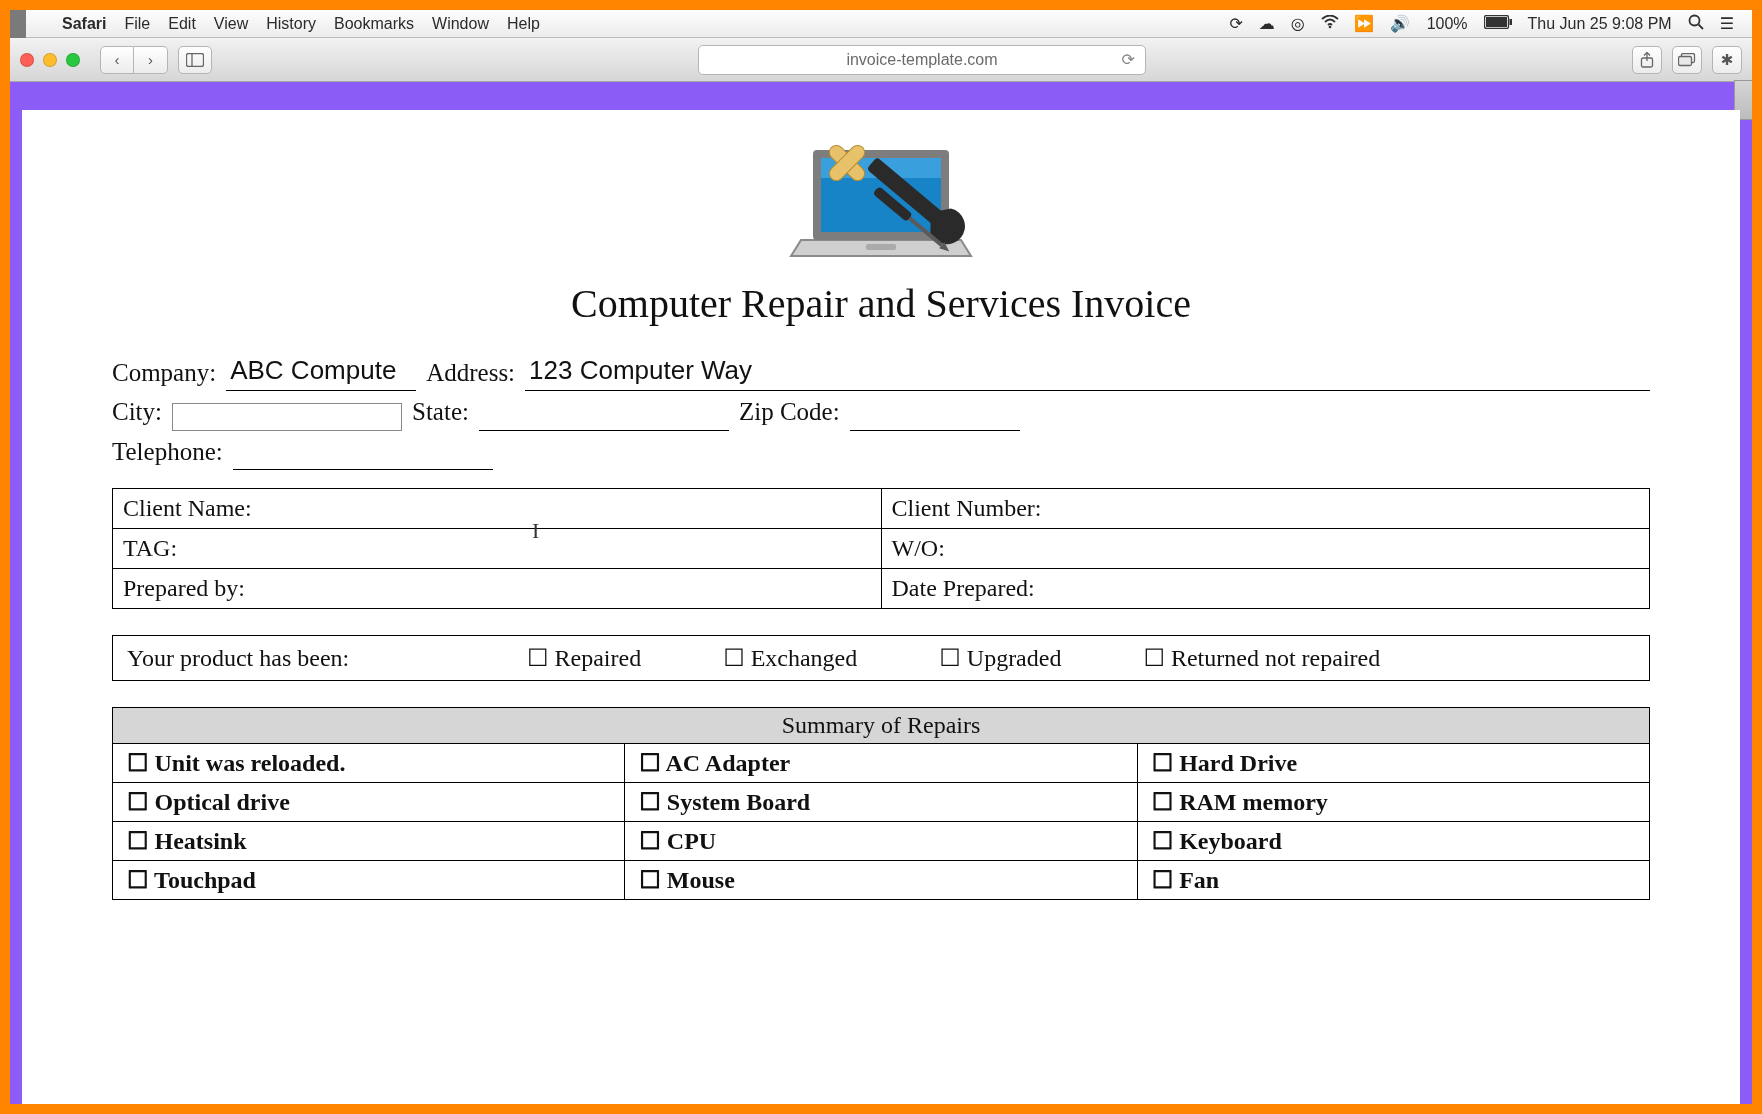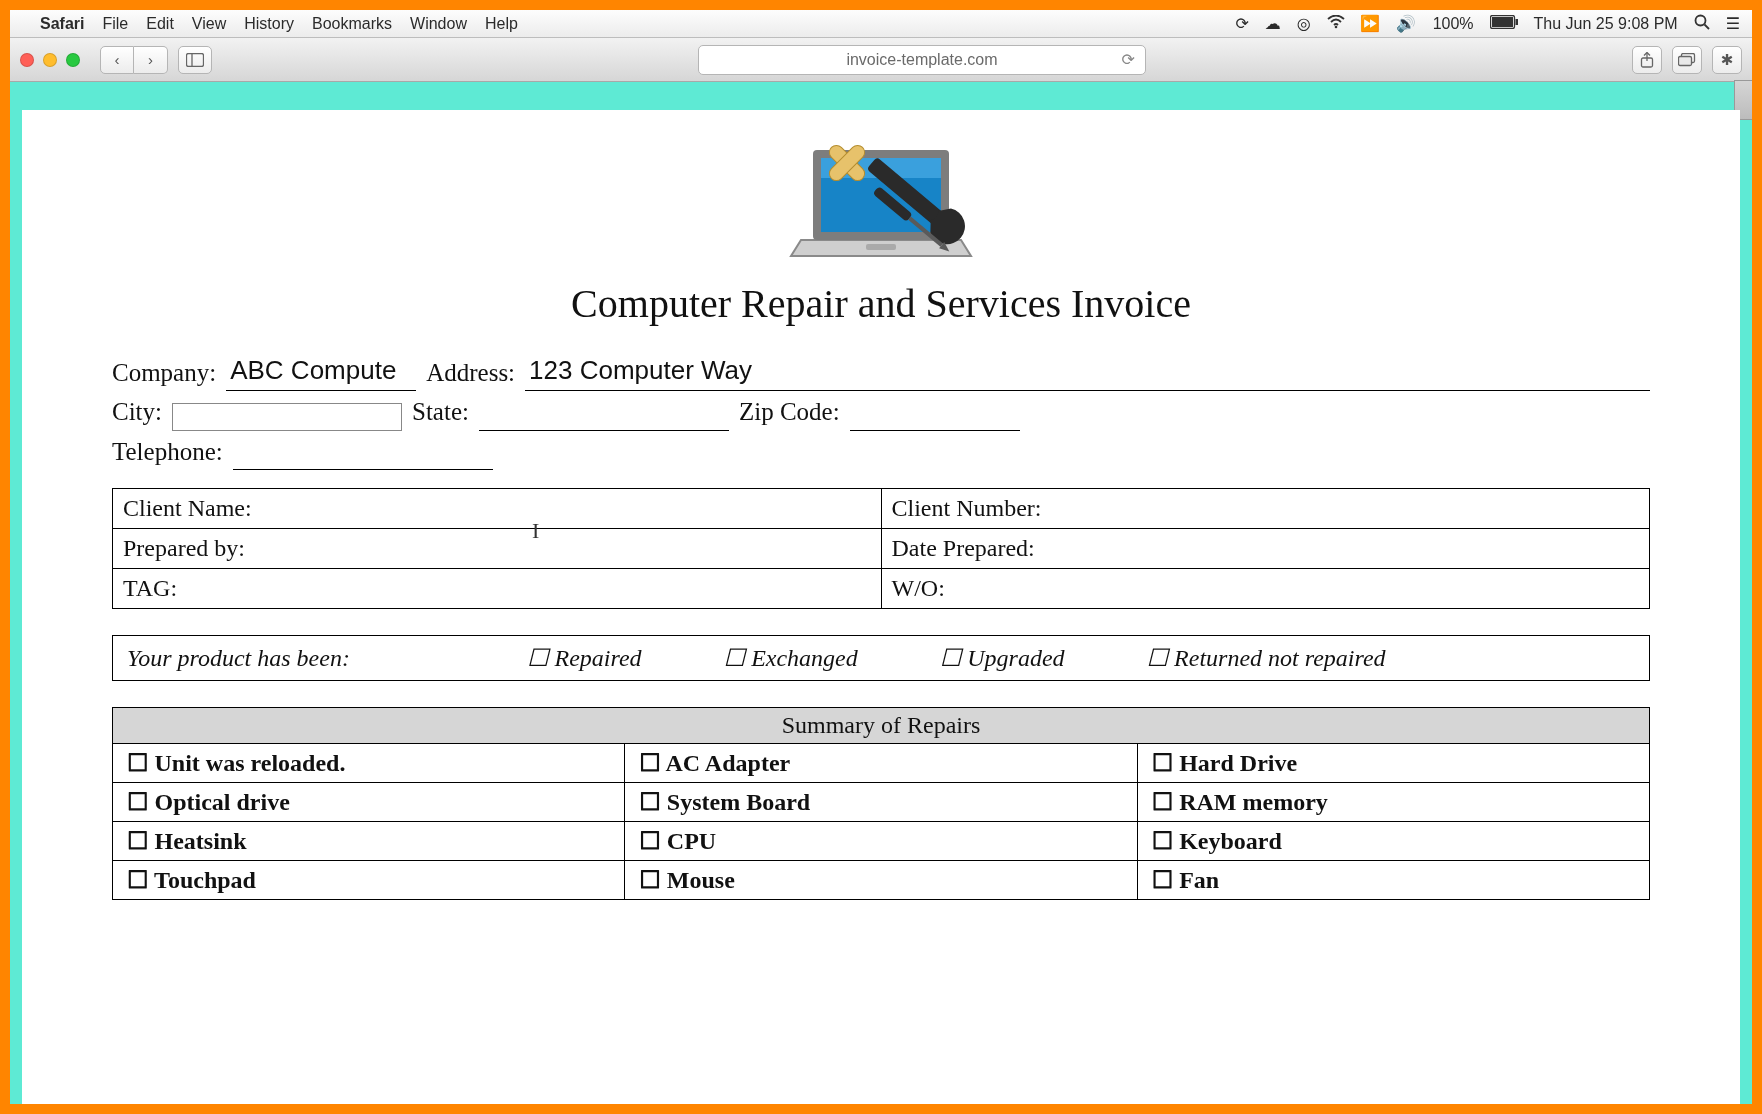--- a/index.html
+++ b/index.html
@@ -20,22 +20,23 @@
   }
   
   .mac-menubar {
     height: 28px;
     background: linear-gradient(#fdfdfd, #ececec);
     border-bottom: 1px solid #bdbdbd;
     display: flex;
     align-items: center;
     font-size: 16px;
     color: #2b2b2b;
-    padding: 0 12px;
+    padding: 0 18px;
     gap: 18px;
+    margin-left: 16px;
   }
   .mac-menubar .left { display:flex; align-items:center; gap:18px; }
   .mac-menubar .right { margin-left:auto; display:flex; align-items:center; gap:16px; }
   .mac-menubar .appname { font-weight: 700; }
   .apple-logo { font-size: 17px; }
   .menubar-icon { font-size: 16px; }
   
   .safari-toolbar {
     height: 44px;
     background: linear-gradient(#f2f2f2, #d6d6d6);
@@ -69,21 +70,21 @@
     font-size: 16px; color:#6a6a6a;
     position: relative;
     margin: 0 20px;
     max-width: 680px;
   }
   .urlbar .reload { position:absolute; right:10px; color:#888;}
   .spacer{ flex:1;}
   
   .page-outer{
     flex:1;
-    background:#5eead4;
+    background:#8b5cf6;
     padding: 28px 0 0 0;
     overflow:hidden;
   }
   .page{
     background:#fff;
     margin: 0 12px;
     height: 100%;
     padding: 18px 90px 0 90px;
     font-family: "Times New Roman", Times, serif;
     color:#111;
@@ -139,21 +140,20 @@
     padding: 6px 10px;
     width:50%;
   }
   .status-row{
     border:1.5px solid #000;
     margin-top: 26px;
     padding: 8px 14px;
     font-size: 24px;
     display:flex;
     align-items:center;
-    font-style:italic;
   }
   .status-row .lead{ width: 400px;}
   .status-opts{ display:flex; gap: 82px; }
   .chk::before{
     content:"☐ ";
   }
   table.repairs{
     width:100%;
     border-collapse:collapse;
     margin-top: 26px;
@@ -327,26 +327,26 @@
 
       <span class="caret" style="left:510px; top:408px; font-size:22px">I</span>
 
       <table class="info">
         <tbody>
             <tr>
           <td>Client Name:</td>
           <td>Client Number:</td>
         </tr>
         <tr>
+          <td>TAG:</td>
+          <td>W/O:</td>
+        </tr>
+        <tr>
           <td>Prepared by:</td>
           <td>Date Prepared:</td>
-        </tr>
-        <tr>
-          <td>TAG:</td>
-          <td>W/O:</td>
         </tr>
       </tbody>
         </table>
 
       <div class="status-row">
         <span class="lead">Your product has been:</span>
         <div class="status-opts">
           <span class="chk">Repaired</span>
           <span class="chk">Exchanged</span>
           <span class="chk">Upgraded</span>

